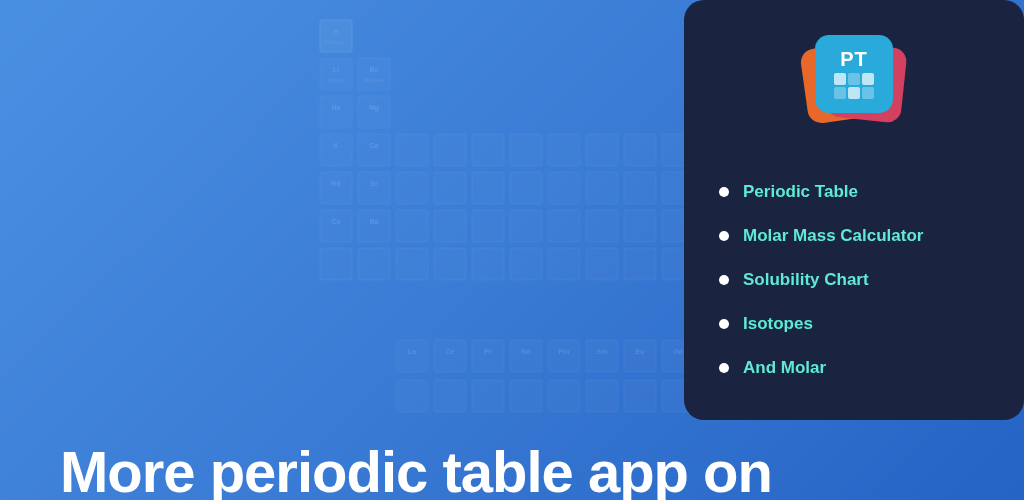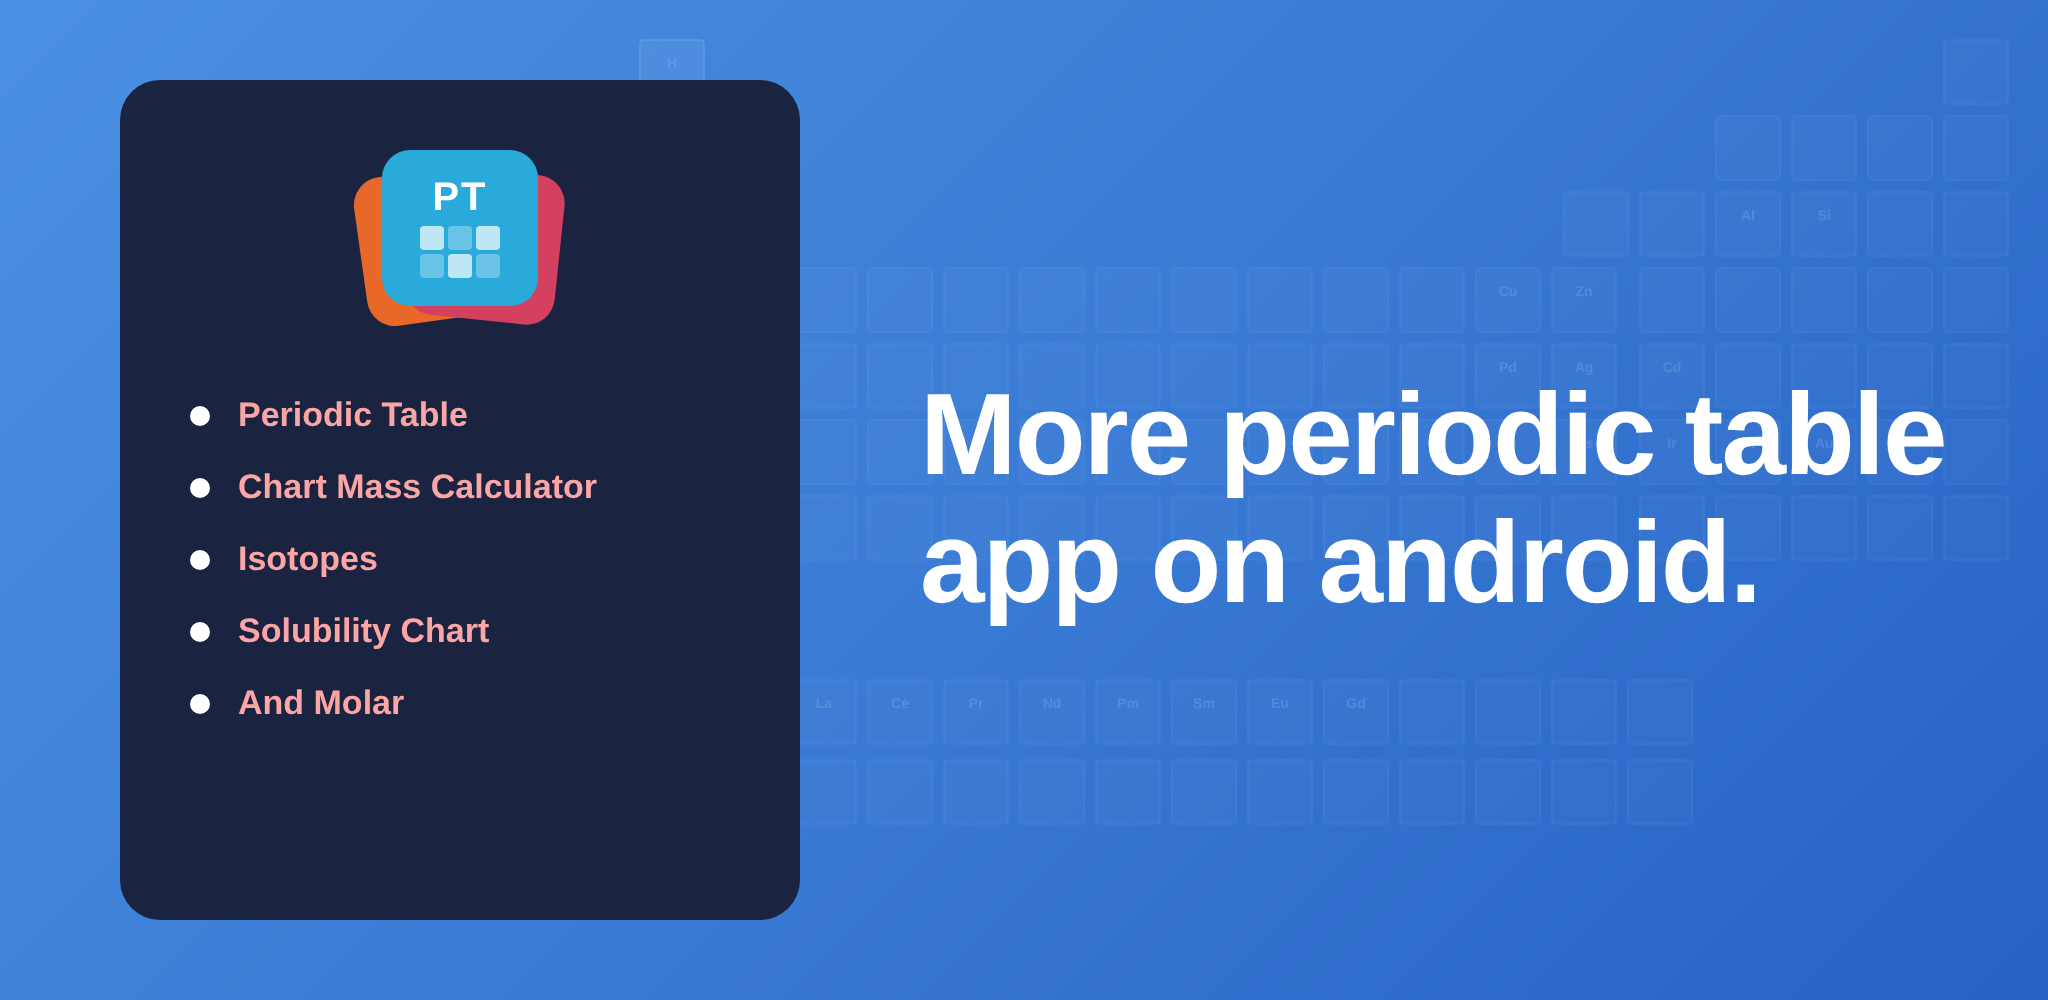--- a/index.html
+++ b/index.html
@@ -10,22 +10,23 @@
       overflow: hidden;
       font-family: 'Segoe UI', Arial, sans-serif;
       background: #3a7bd5;
     }
 
     .main-container {
       width: 1024px;
       height: 500px;
       position: relative;
       display: flex;
-      align-items: center;
+      align-items: flex-end;
       background: linear-gradient(135deg, #4a90e2 0%, #3a7bd5 50%, #2563c4 100%);
+      flex-direction: column;
     }
 
     
     .left-card {
       position: relative;
       z-index: 10;
       background: #1a2340;
       border-radius: 20px;
       width: 340px;
       min-height: 420px;
@@ -117,23 +118,24 @@
     
     .feature-list {
       list-style: none;
       width: 100%;
     }
 
     .feature-list li {
       display: flex;
       align-items: center;
       margin-bottom: 16px;
-      color: #fca5a5;
+      color: #5eead4;
       font-size: 17px;
       font-weight: 600;
+      margin-top: 24px;
     }
 
     .feature-list li:last-child {
       margin-bottom: 0;
     }
 
     .bullet {
       width: 10px;
       height: 10px;
       background: white;
@@ -361,29 +363,29 @@
       </div>
     </div>
 
     <ul class="feature-list">
       <li>
         <span class="bullet"></span>
         <span>Periodic Table</span>
       </li>
       <li>
         <span class="bullet"></span>
-        <span>Chart Mass Calculator</span>
+        <span>Molar Mass Calculator</span>
+      </li>
+      <li>
+        <span class="bullet"></span>
+        <span>Solubility Chart</span>
       </li>
       <li>
         <span class="bullet"></span>
         <span>Isotopes</span>
-      </li>
-      <li>
-        <span class="bullet"></span>
-        <span>Solubility Chart</span>
       </li>
       <li>
         <span class="bullet"></span>
         <span>And Molar</span>
       </li>
     </ul>
   </div>
 
   <div class="right-content">
     <h1 class="hero-text">More periodic table app on android.</h1>

